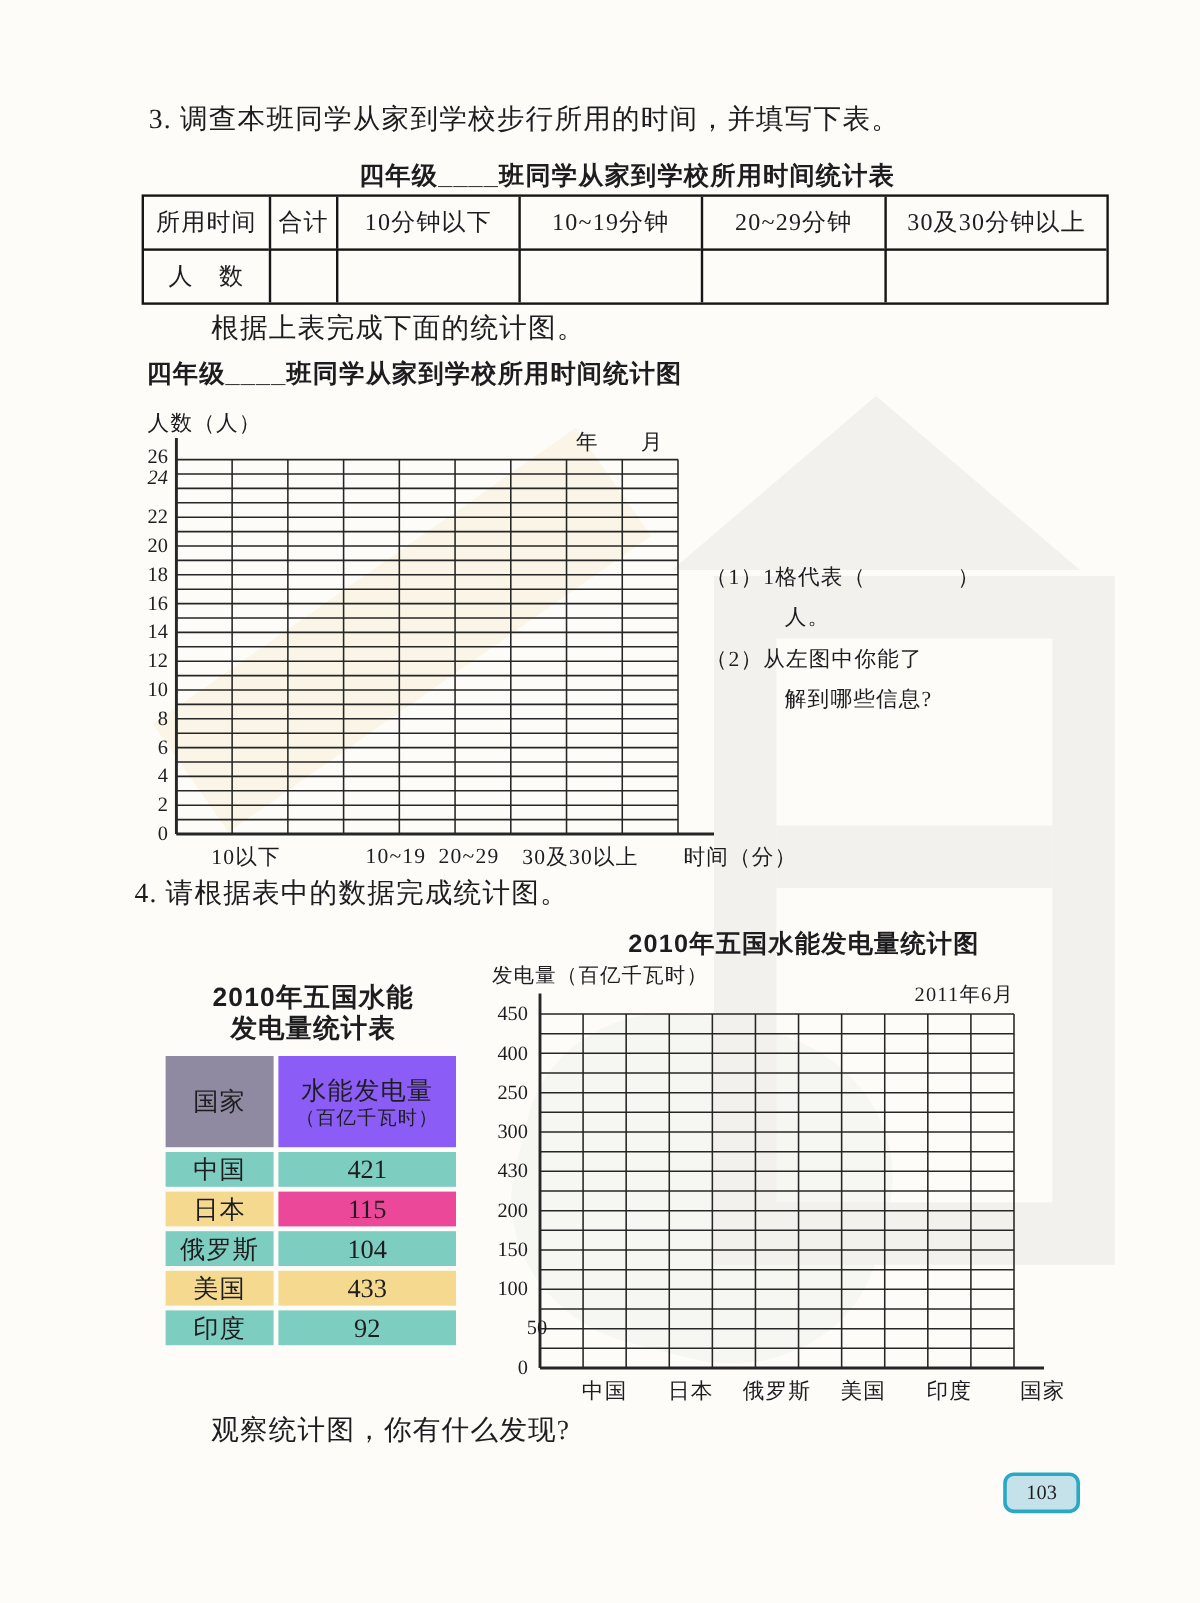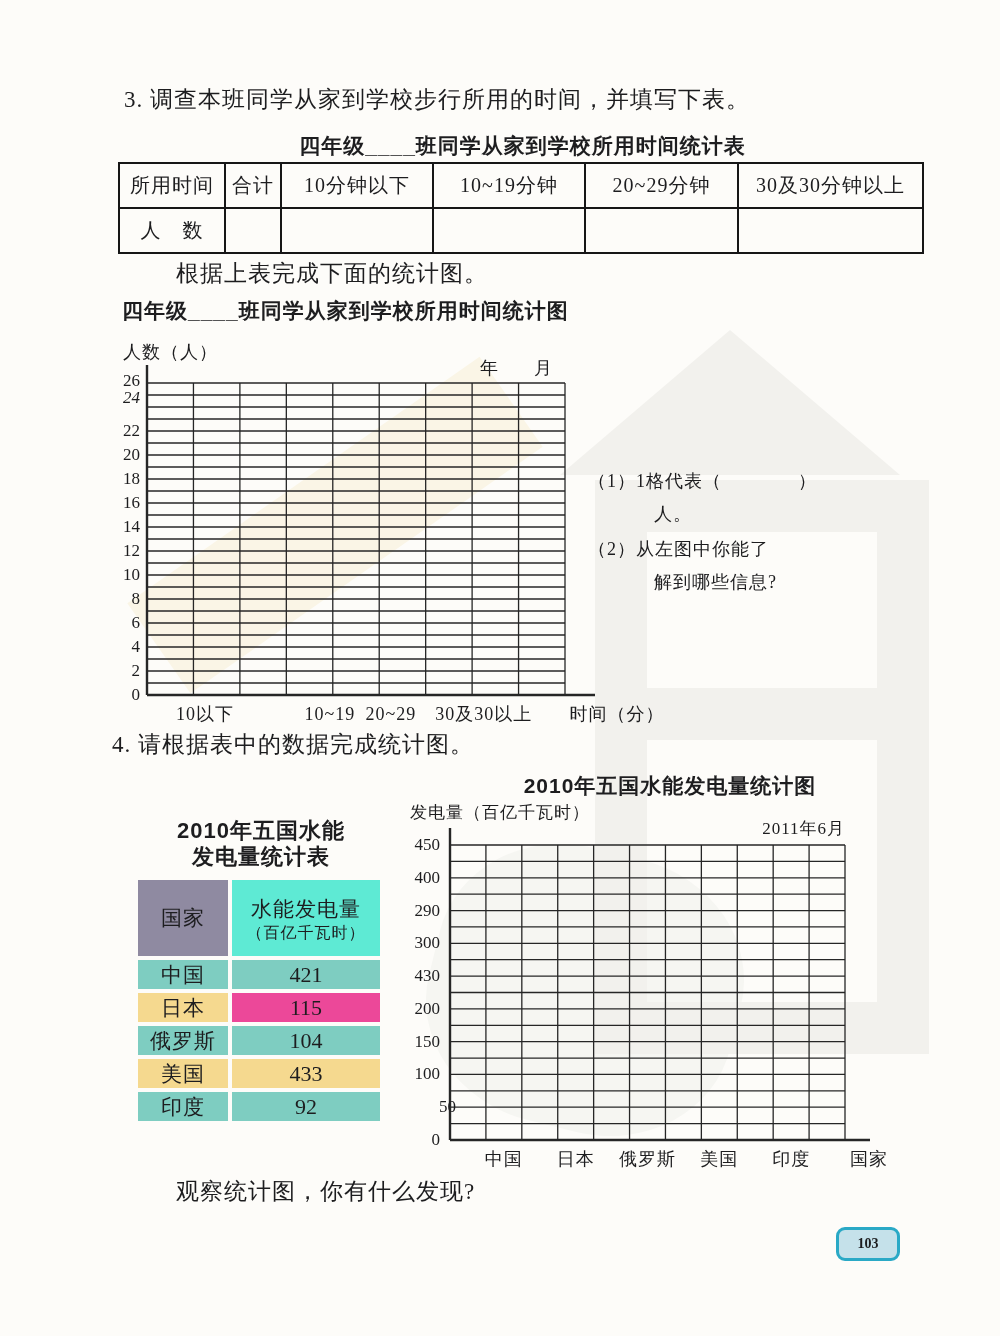--- a/index.html
+++ b/index.html
@@ -46,21 +46,21 @@
   #q4-table{margin-top:10px;display:grid;grid-template-columns:90px 148px;gap:4px;}
   #q4-table .hcell{height:76px;display:flex;flex-direction:column;align-items:center;
     justify-content:center;font-size:21px;letter-spacing:1px;}
   #q4-table .hcell .sub{font-size:16px;line-height:19px;}
   #q4-table .dcell{height:29px;display:flex;align-items:center;justify-content:center;
     font-size:21px;letter-spacing:1px;}
   #q4-table .val{font-size:22px;letter-spacing:0;}
   
   .badge{position:absolute;left:836px;top:1227px;width:58px;height:28px;
     border:3px solid #2aa9c6;border-radius:9px;background:#c5e1ea;
-    display:flex;align-items:center;justify-content:center;font-size:14px;font-weight:bold;}
+    display:flex;align-items:center;justify-content:center;font-size:17px;}
   svg{position:absolute;}
 </style>
 </head>
 <body>
 
 <div class="page">
 
   <div class="wm wm-cream"></div>
   <div class="wm wm-blob"></div>
   <div class="wm wm-tri"></div>
@@ -167,21 +167,21 @@
 
   <div class="txt" style="left:112px;top:731px;">4. 请根据表中的数据完成统计图。</div>
 
   <div class="ttl" style="left:500px;top:772px;width:340px;text-align:center;">2010年五国水能发电量统计图</div>
 
   <div class="q4-wrap">
     <div class="q4-title">2010年五国水能</div>
     <div class="q4-title">发电量统计表</div>
     <div id="q4-table">
       <div class="hcell" style="background: rgb(143, 138, 161);">国家</div>
-      <div class="hcell" style="background: #5eead4;">
+      <div class="hcell" style="background: #8b5cf6;">
         <span>水能发电量</span>
         <span class="sub">（百亿千瓦时）</span>
       </div>
     <div class="dcell" style="background: rgb(126, 205, 193);">中国</div>
         <div class="dcell val" style="background: rgb(126, 205, 193);">421</div>
         <div class="dcell" style="background: rgb(245, 217, 143);">日本</div>
         <div class="dcell val" style="background: #ec4899;">115</div>
         <div class="dcell" style="background: rgb(126, 205, 193);">俄罗斯</div>
         <div class="dcell val" style="background: rgb(126, 205, 193);">104</div>
         <div class="dcell" style="background: rgb(245, 217, 143);">美国</div>
@@ -229,21 +229,21 @@
       <line x1="50" y1="320" x2="470" y2="320" stroke="#262626" stroke-width="2.4"></line>
     </svg>
   <div id="chart2-labels" class="abs" style="left:0;top:0;width:1000px;height:0;">
       <span class="tick" style="left: 440px; top: 1140px;">0</span>
       <span class="tick" style="left: 440px; top: 1107.22px; margin-left: 16px;">50</span>
       <span class="tick" style="left: 440px; top: 1074.44px;">100</span>
       <span class="tick" style="left: 440px; top: 1041.67px;">150</span>
       <span class="tick" style="left: 440px; top: 1008.89px;">200</span>
       <span class="tick" style="left: 440px; top: 976.111px;">430</span>
       <span class="tick" style="left: 440px; top: 943.333px;">300</span>
-      <span class="tick" style="left: 440px; top: 910.556px;">290</span>
+      <span class="tick" style="left: 440px; top: 910.556px;">250</span>
       <span class="tick" style="left: 440px; top: 877.778px;">400</span>
       <span class="tick" style="left: 440px; top: 845px;">450</span>
       <span class="cat" style="left: 503.864px; top: 1159px;">中国</span>
       <span class="cat" style="left: 575.682px; top: 1159px;">日本</span>
       <span class="cat" style="left: 647.5px; top: 1159px;">俄罗斯</span>
       <span class="cat" style="left: 719.318px; top: 1159px;">美国</span>
       <span class="cat" style="left: 791.136px; top: 1159px;">印度</span>
       <span class="cat" style="left: 869px; top: 1159px;">国家</span>
     </div>
 

